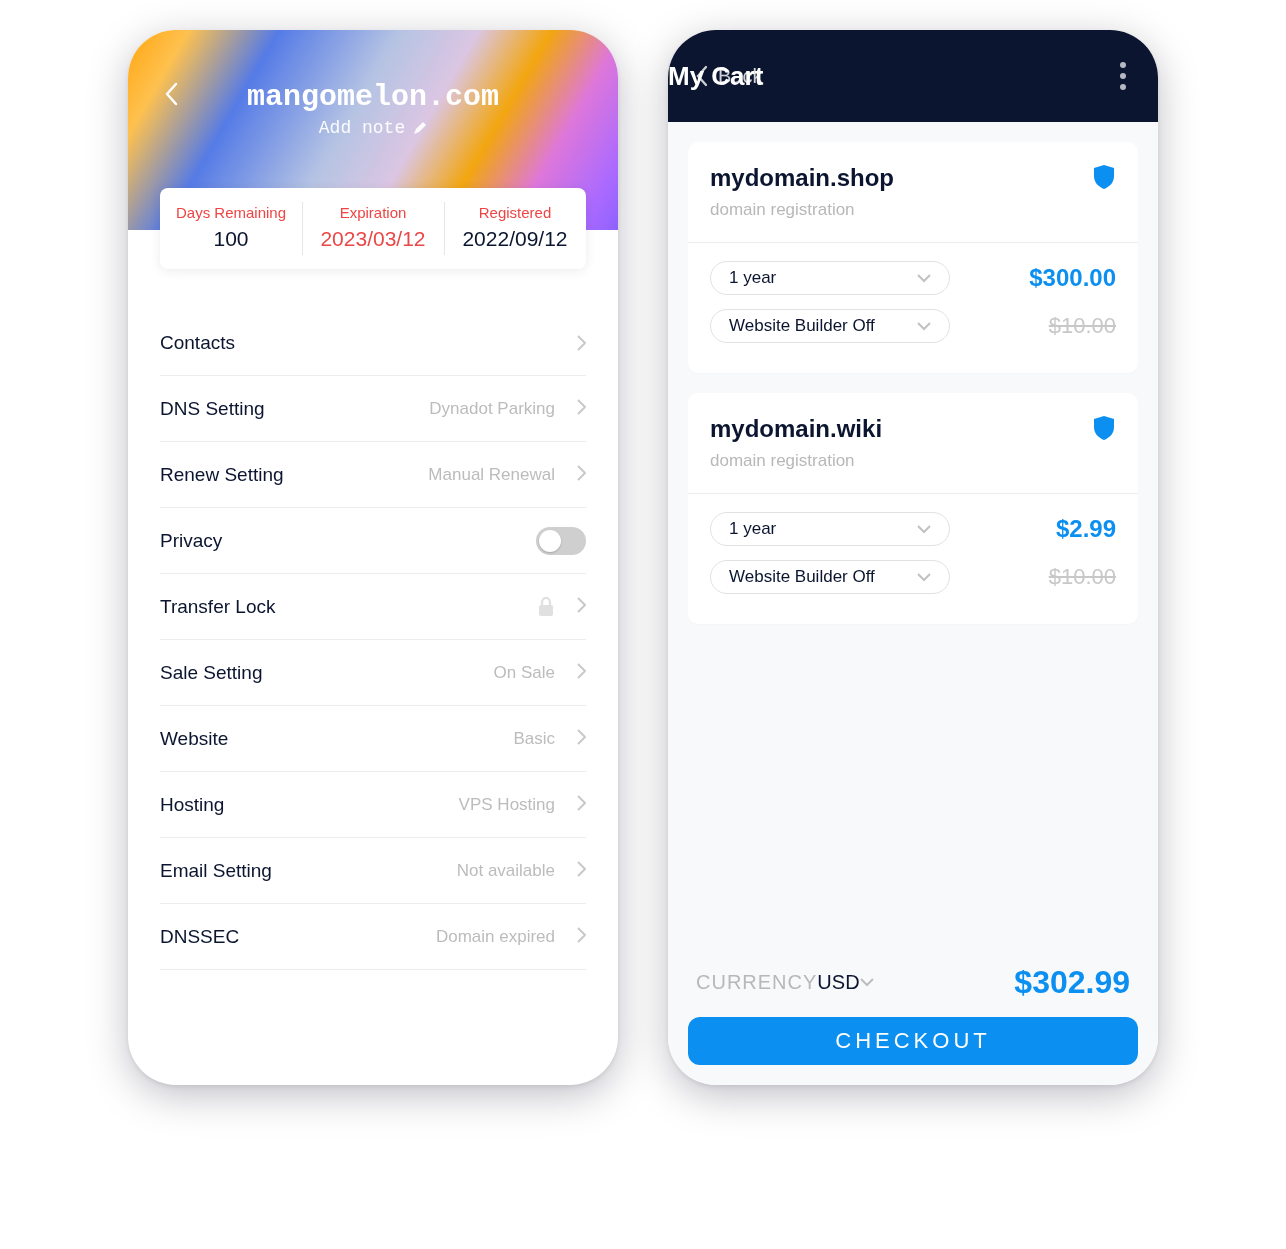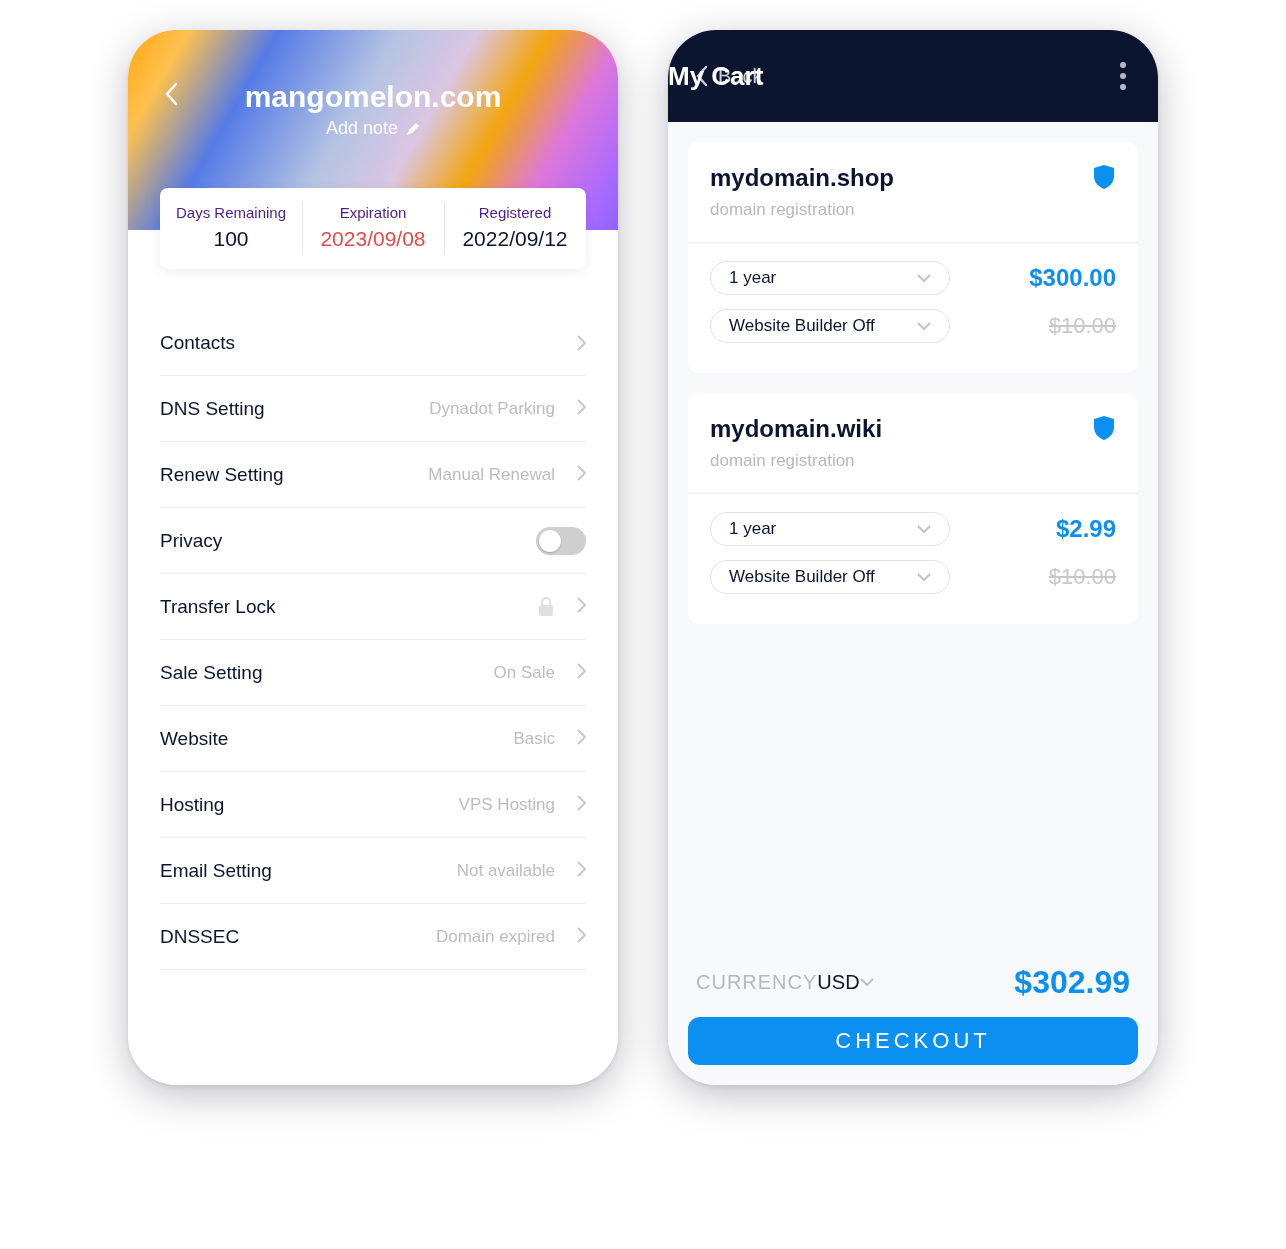--- a/index.html
+++ b/index.html
@@ -29,20 +29,21 @@
   .hero {
     height: 200px;
     position: relative;
     background: linear-gradient(120deg, #f5a623 0%, #f7c25e 10%, #5a7bd8 25%, #b7c3df 45%, #d9c7e0 58%, #e9a724 70%, #d47bd1 82%, #8c65ff 100%);
     filter: saturate(1.15);
     display: flex;
     flex-direction: column;
     align-items: center;
     padding-top: 40px;
     color: #ffffff;
+    font-family: Liberation Mono, monospace;
   }
   .hero .back {
     position: absolute;
     left: 36px;
     top: 52px;
     width: 14px; height: 24px;
   }
   .hero h1 {
     font-size: 30px;
     font-weight: 600;
@@ -74,21 +75,21 @@
     position: relative;
   }
   .stat + .stat::before {
     content: "";
     position: absolute;
     left: 0; top: 14px; bottom: 14px;
     width: 1px; background: #e6e6e6;
   }
   .stat-label {
     font-size: 15px;
-    color: #4c1d95;
+    color: #ef4444;
   }
   .stat-value {
     font-size: 21px;
     font-weight: 500;
     color: #0b1530;
     margin-top: 6px;
   }
   .stat-value.red { color: #ea4747; }
   .settings {
     margin-top: 80px;
@@ -286,21 +287,21 @@
     </div>
   </div>
 
   <div class="stats-card">
     <div class="stat">
       <div class="stat-label">Days Remaining</div>
       <div class="stat-value">100</div>
     </div>
     <div class="stat">
       <div class="stat-label">Expiration</div>
-      <div class="stat-value red">2023/09/08</div>
+      <div class="stat-value red">2023/03/12</div>
     </div>
     <div class="stat">
       <div class="stat-label">Registered</div>
       <div class="stat-value">2022/09/12</div>
     </div>
   </div>
 
   <div class="settings">
     <div class="row">
       <div class="row-label">Contacts</div>

